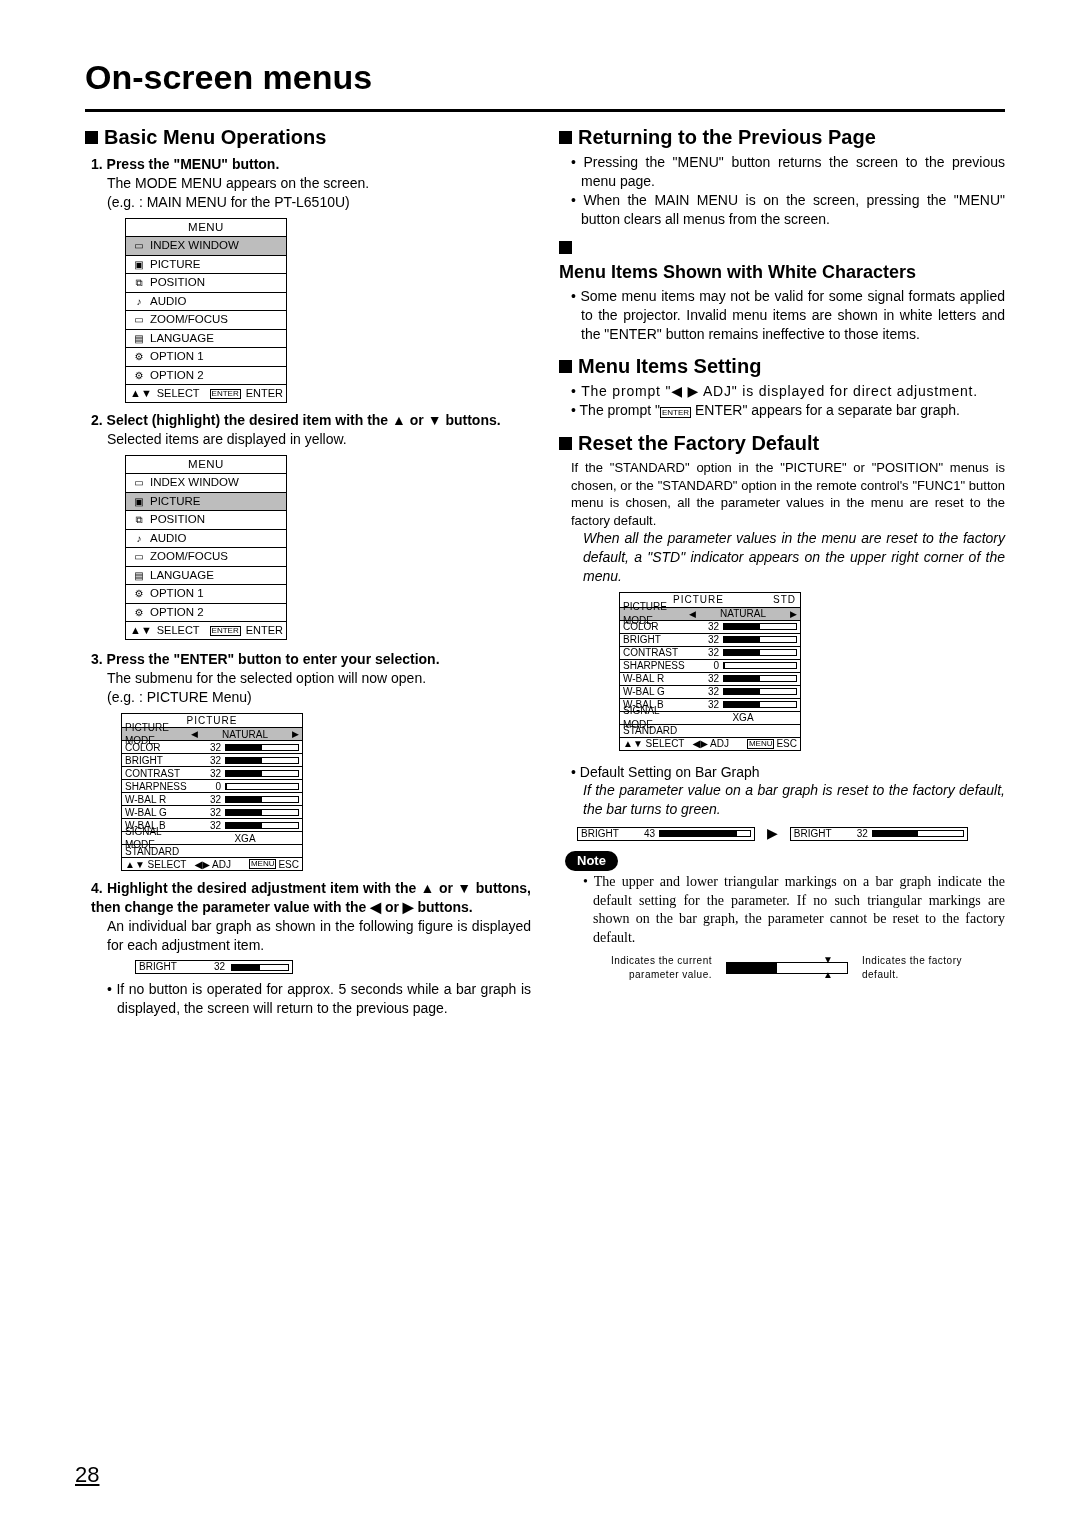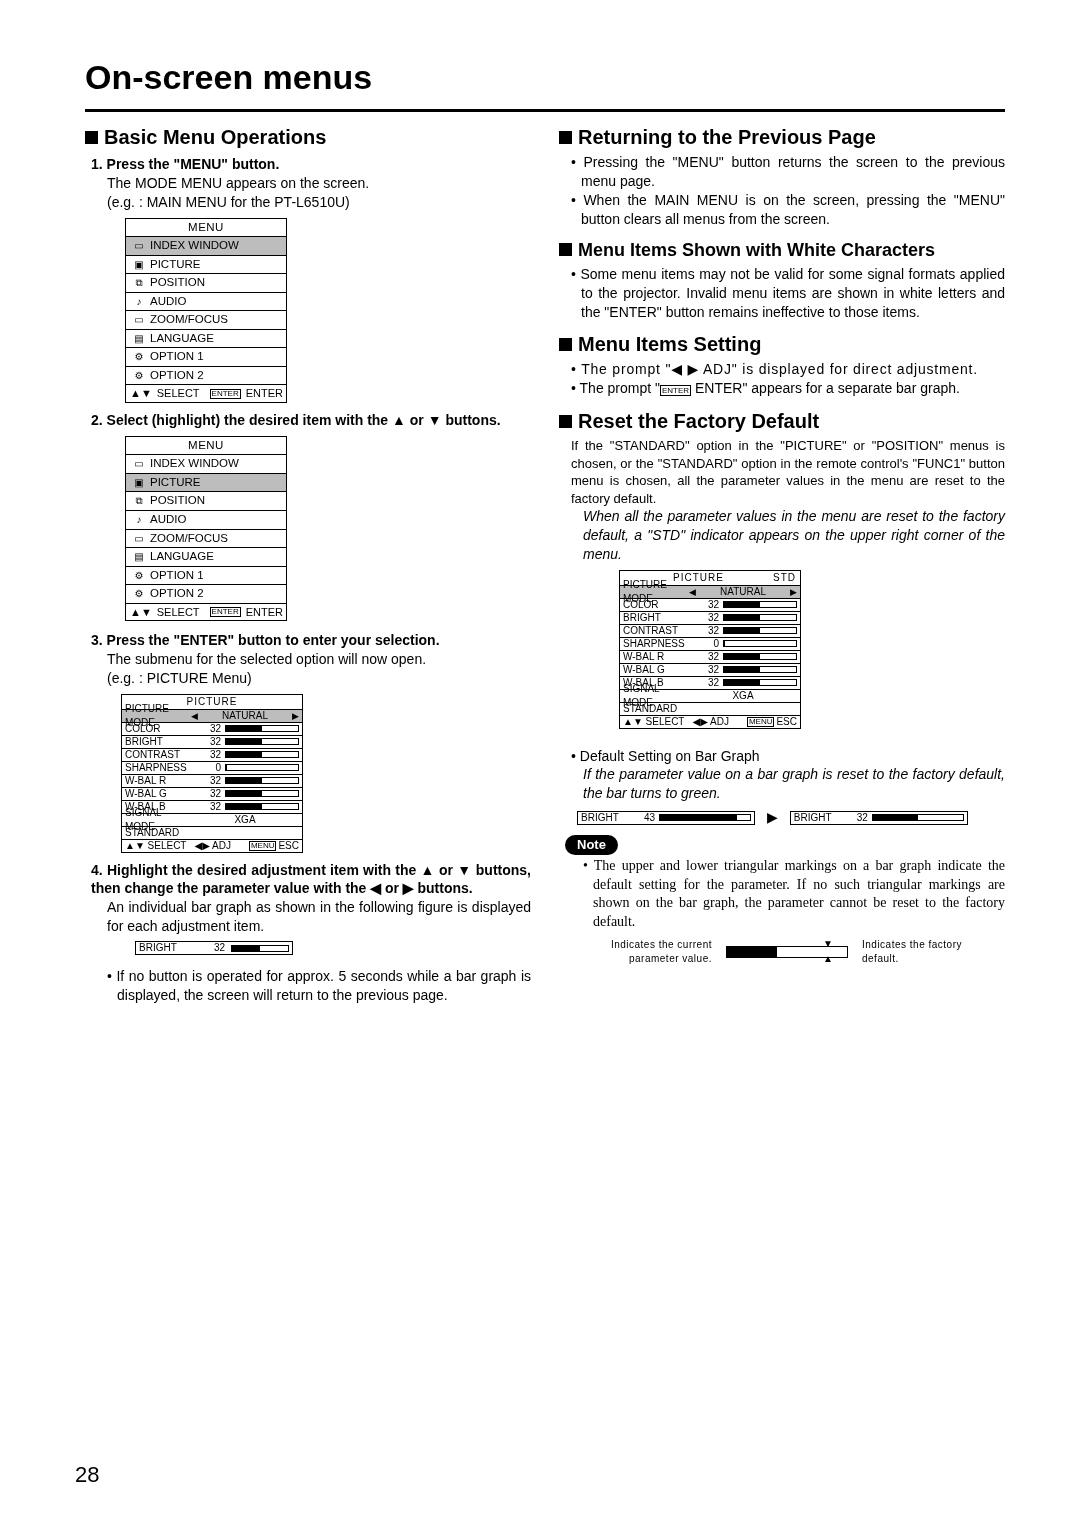--- a/index.html
+++ b/index.html
@@ -35,21 +35,21 @@
     min-width: 0;
   }
   .h2 {
     font-size: 20px;
     font-weight: bold;
     margin: 0 0 2px 0;
     display: flex;
     align-items: baseline;
     gap: 6px;
   }
-  .h2-alt { font-size: 18px; }
+  .h2-alt { font-size: 18px; flex-direction: column; }
   .sq {
     width: 13px;
     height: 13px;
     background: #000;
     display: inline-block;
     margin-top: 3px;
     flex-shrink: 0;
   }
   .step {
     font-weight: bold;
@@ -179,20 +179,21 @@
   }
   .tri-bar { width: 120px; height: 10px; border: 1px solid #000; position: relative; }
   .tri-bar .fill { position: absolute; left: 0; top: 0; bottom: 0; width: 42%; background: #000; }
   .tri-bar .tri-up { position: absolute; bottom: -9px; left: 80%; font-size: 10px; }
   .tri-bar .tri-dn { position: absolute; top: -10px; left: 80%; font-size: 10px; }
   .page-num {
     position: absolute;
     bottom: 38px;
     left: 75px;
     font-size: 22px;
+    text-decoration: underline;
   }
   .icon { width: 14px; display: inline-block; text-align: center; font-size: 10px; }
 </style>
 </head>
 <body>
 
 <div class="page">
   <div class="title">On-screen menus</div>
   <div class="rule"></div>
 
@@ -245,20 +246,21 @@
         <div class="menu-footer">
           <span>▲▼</span>
           <span>SELECT</span>
           <span style="flex:1"></span>
           <span class="enter-box">ENTER</span>
           <span>ENTER</span>
         </div>
       </div>
 
       <div class="step" style="margin-top:8px">2. Select (highlight) the desired item with the ▲ or ▼ buttons.</div>
+      <div class="body body-tight">Selected items are displayed in yellow.</div>
 
       <div class="menu-box">
         <div class="menu-title">MENU</div>
         <div class="menu-row">
             <span class="icon">▭</span>
             <span>INDEX WINDOW</span>
           </div>
         <div class="menu-row hl">
             <span class="icon">▣</span>
             <span>PICTURE</span>
@@ -378,21 +380,21 @@
       <div class="body body-tight">An individual bar graph as shown in the following figure is displayed for each adjustment item.</div>
 
       <div class="bar-inline">
         <span class="lbl" style="width:54px">BRIGHT</span>
         <span class="val" style="width:32px;text-align:right;padding-right:6px">32</span>
         <span class="bar">
             <span class="bar-fill" style="width:50%"></span>
           </span>
       </div>
 
-      <div class="bullet" style="margin-left:22px;margin-top:12px">If no button is operated for approx. 5 seconds while a bar graph is displayed, the screen will return to the previous page.</div>
+      <div class="bullet" style="margin-left:22px;margin-top:6px">If no button is operated for approx. 5 seconds while a bar graph is displayed, the screen will return to the previous page.</div>
     </div>
 
     <div class="col">
       <div class="h2">
         <span class="sq"></span>
         <span>Returning to the Previous Page</span>
       </div>
       <div class="bullet">Pressing the "MENU" button returns the screen to the previous menu page.</div>
       <div class="bullet">When the MAIN MENU is on the screen, pressing the "MENU" button clears all menus from the screen.</div>
 
@@ -489,21 +491,21 @@
           </div>
           <div class="pic-row">
             <span>▲▼ SELECT</span>
             <span style="padding-left:8px">◀▶ ADJ</span>
             <span style="flex:1"></span>
             <span class="enter-box">MENU</span>
             <span style="padding-left:2px">ESC</span>
           </div>
         </div>
 
-      <div class="bullet" style="margin-top:18px">Default Setting on Bar Graph</div>
+      <div class="bullet" style="margin-top:12px">Default Setting on Bar Graph</div>
       <div class="bullet-text">If the parameter value on a bar graph is reset to the factory default, the bar turns to green.</div>
 
       <div class="bar-pair">
         <div class="bar-row">
           <span style="width:44px">BRIGHT</span>
           <span style="width:30px;text-align:right;padding-right:4px">43</span>
           <span class="bar">
               <span class="bar-fill" style="width:85%"></span>
             </span>
         </div>

